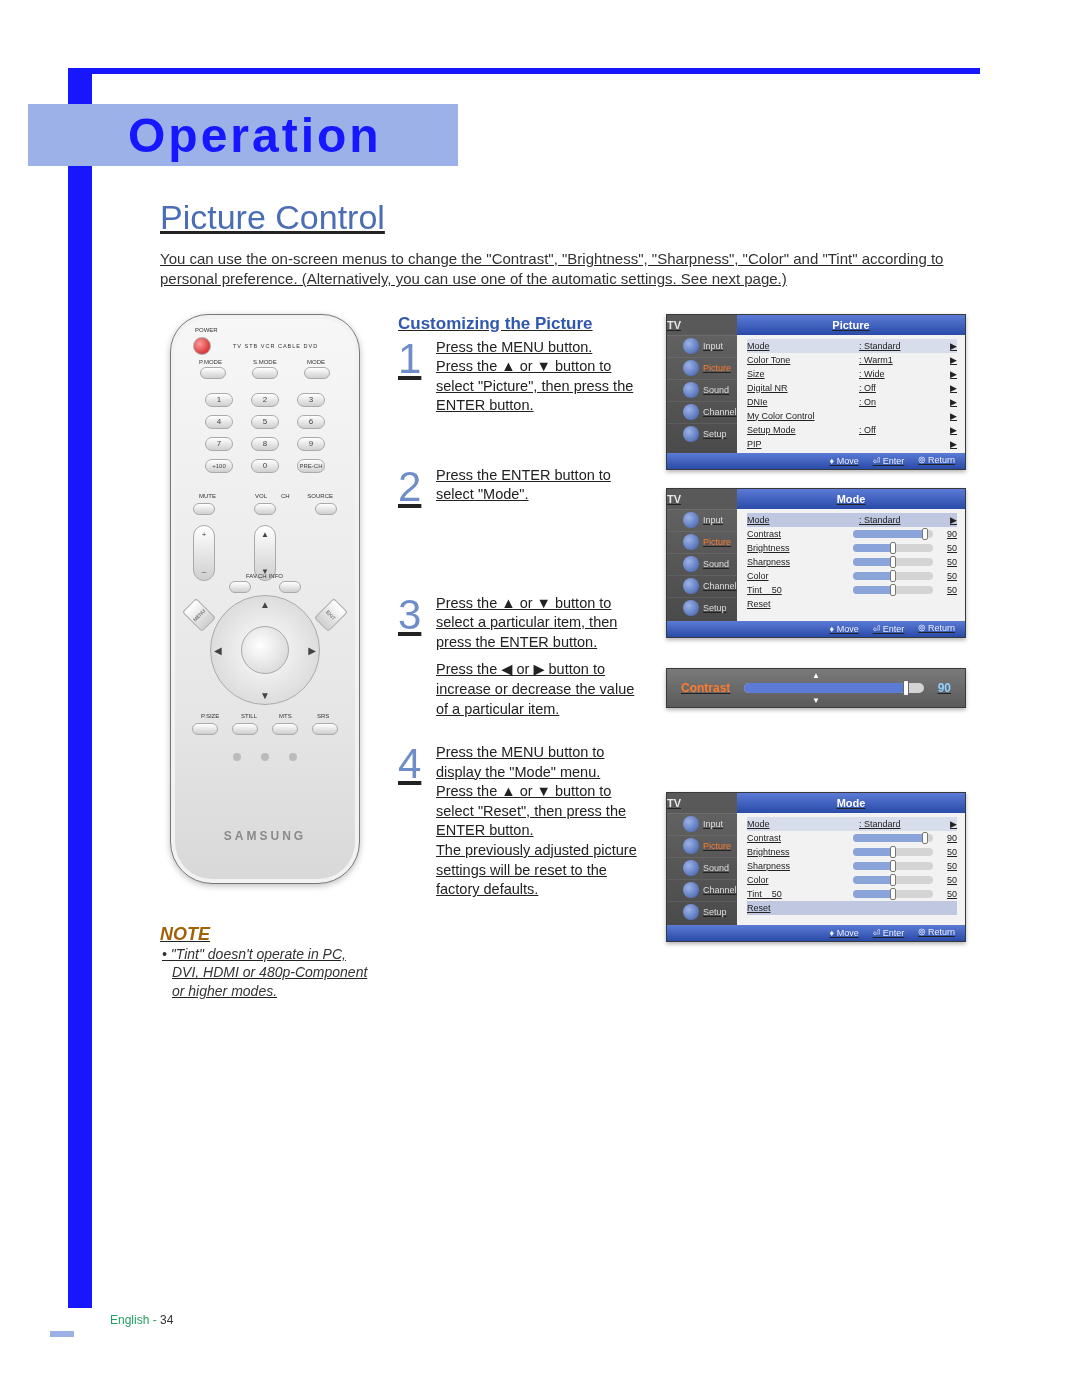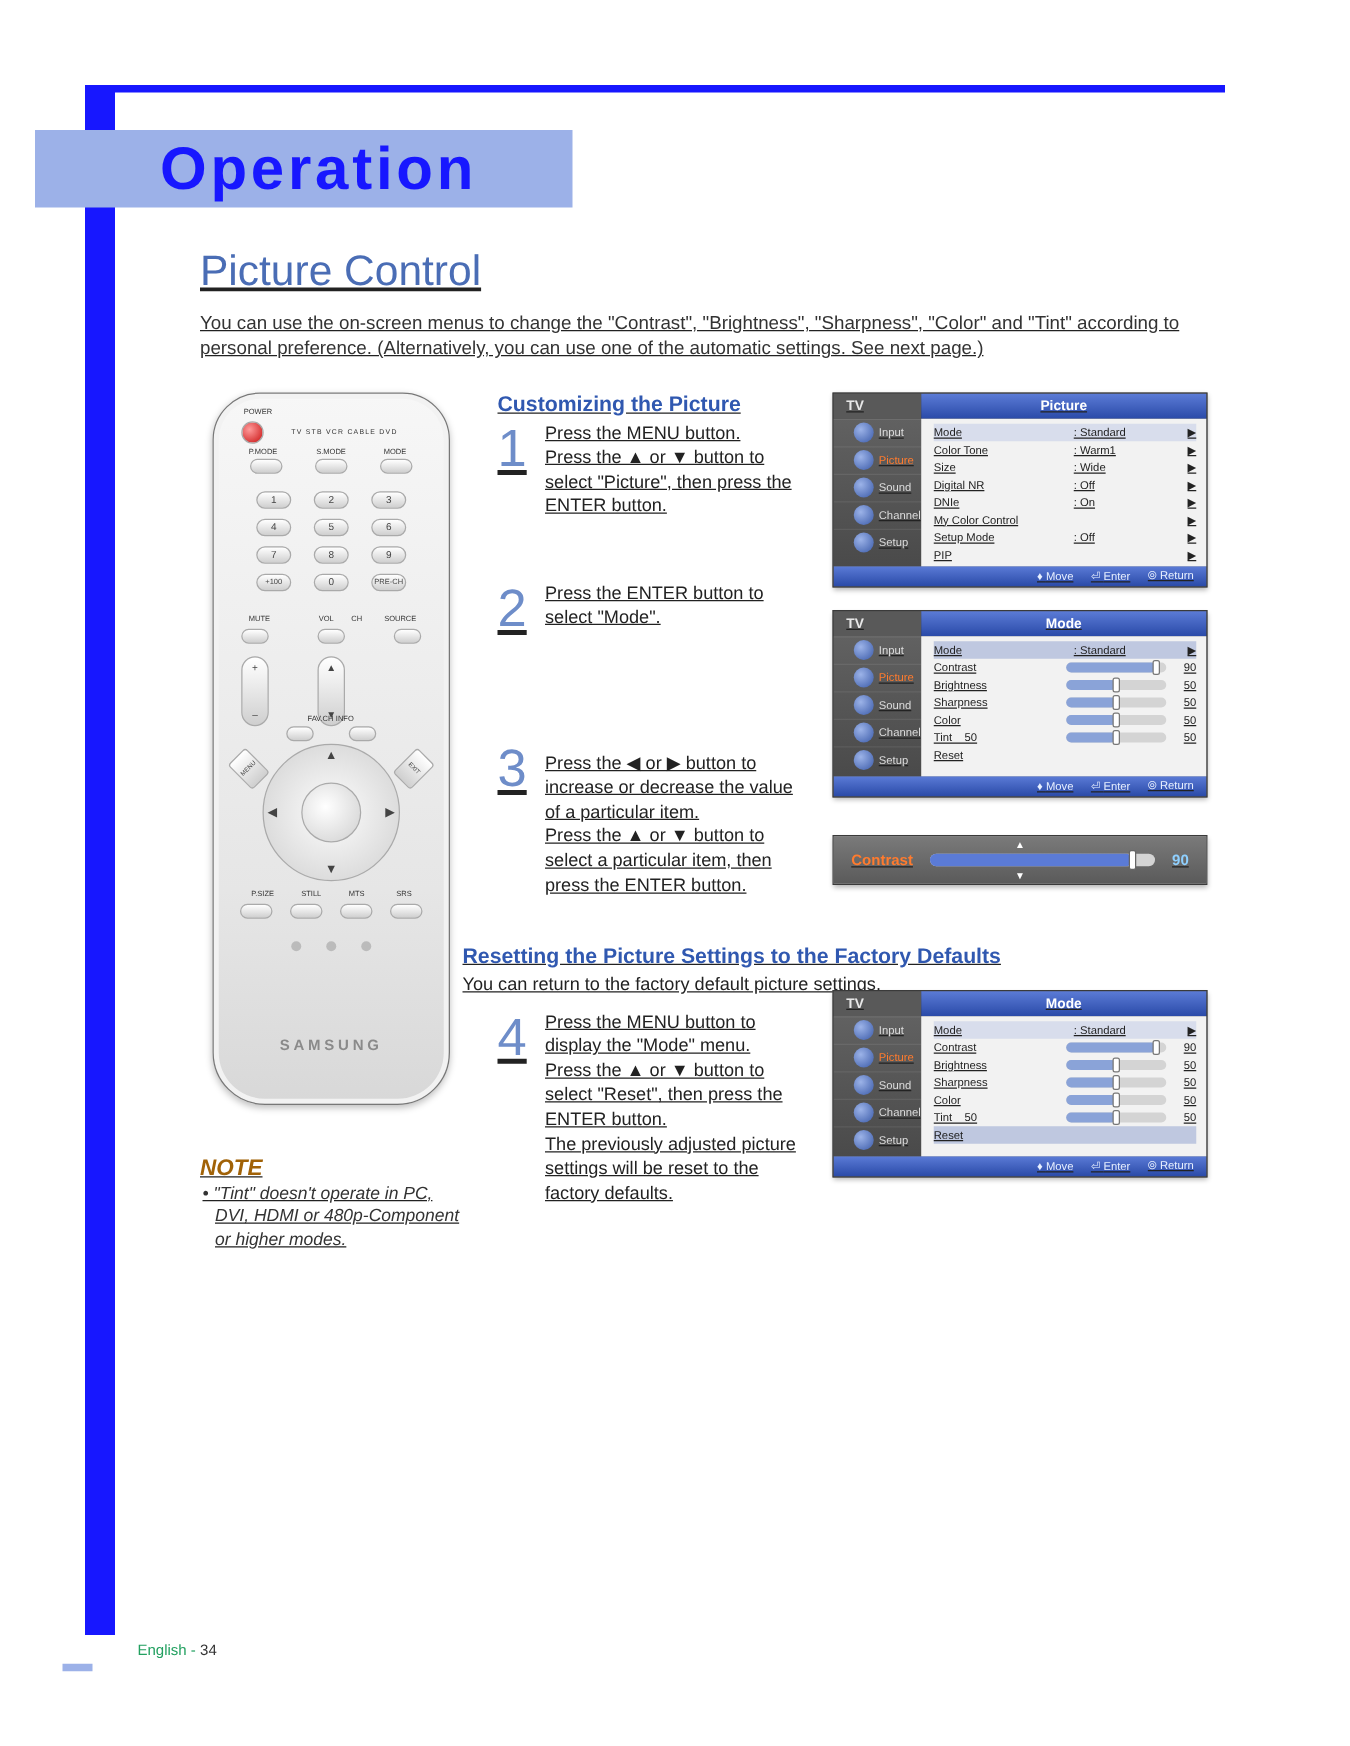--- a/index.html
+++ b/index.html
@@ -119,21 +119,21 @@
 
   
   .osd {
     width: 300px; border:1px solid #3a3a3a;
     background: #6e6e6e;
     font-size: 10px; color:#fff;
     position: relative;
     box-shadow: 0 2px 4px rgba(0,0,0,.3);
   }
   .osd-head { height:20px; background: linear-gradient(#3a3a3a,#2a2a2a); display:flex; align-items:stretch; }
-  .osd-head .chip { width:70px; background:#595959; color:#e8e8e8; font-weight:700; display:flex; align-items:center; padding-left:10px; font-size:11px;}
+  .osd-head .chip { width:70px; background:#595959; color:#e8e8e8; font-weight:700; display:flex; align-items:center; font-size:11px;}
   .osd-head .titlebar { flex:1; background: linear-gradient(#5b7bd6,#2a4aa8); color:#fff; display:flex; align-items:center; justify-content:center; font-weight:700; font-size:11px;}
   .osd-body { display:flex; min-height: 112px;}
   .osd-side { width:70px; background: linear-gradient(#616161,#4a4a4a); display:flex; flex-direction:column; }
   .osd-side .it { height:22px; display:flex; align-items:center; gap:4px; padding-left:16px; color:#ddd; font-size:9px; border-top:1px solid rgba(255,255,255,.08);}
   .osd-side .it.sel { color:#ff7b2e; }
   .osd-side .ic { width:16px;height:16px; border-radius:50%; background: radial-gradient(circle at 35% 35%, #9cb3e8, #3a5aa8); flex:none;}
   .osd-main { flex:1; background:#f2f2f2; color:#222; padding: 4px 8px 2px 10px; }
   .osd-row { display:flex; align-items:center; height:14px; font-size:9px;}
   .osd-row .k { flex:1;}
   .osd-row .v { width: 88px; text-align:left; font-size:9px; }
@@ -296,29 +296,25 @@
       </div>
 
       <div class="step" style="margin-top:50px;">
         <div class="step-num">2</div>
         <div class="step-text">Press the ENTER button to select "Mode".</div>
       </div>
 
       <div class="step" style="margin-top:86px;">
         <div class="step-num">3</div>
         <div>
+          <div class="step-text">Press the ▲ or ▼ button to select a particular item, then press the ENTER button.</div>
           <div class="step-text step-block">Press the ◀ or ▶ button to increase or decrease the value of a particular item.</div>
-          <div class="step-text">Press the ▲ or ▼ button to select a particular item, then press the ENTER button.</div>
-        </div>
-      </div>
-
-      <div style="margin-top:36px;">
-        <div class="subhead" style="margin-left:-28px; width: 560px;">Resetting the Picture Settings to the Factory Defaults</div>
-        <div class="step-text" style="margin-left:-28px; width:560px;">You can return to the factory default picture settings.</div>
-      </div>
+        </div>
+      </div>
+
 
       <div class="step" style="margin-top:10px;">
         <div class="step-num">4</div>
         <div class="step-text" style="white-space:pre-line;">Press the MENU button to display the "Mode" menu. Press the ▲ or ▼ button to select "Reset", then press the ENTER button.
 The previously adjusted picture settings will be reset to the factory defaults.</div>
       </div>
     </div>
 
     <div class="right-col">
 

